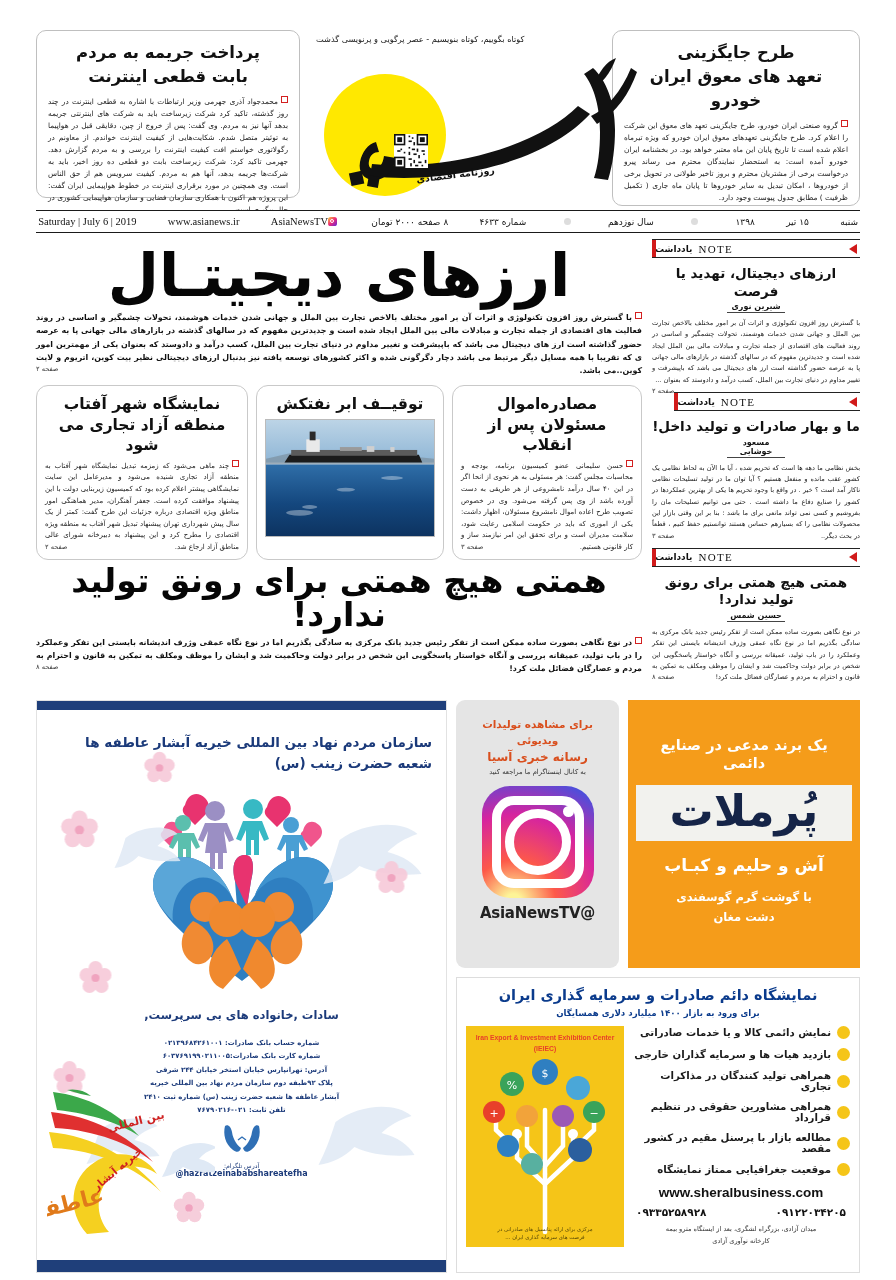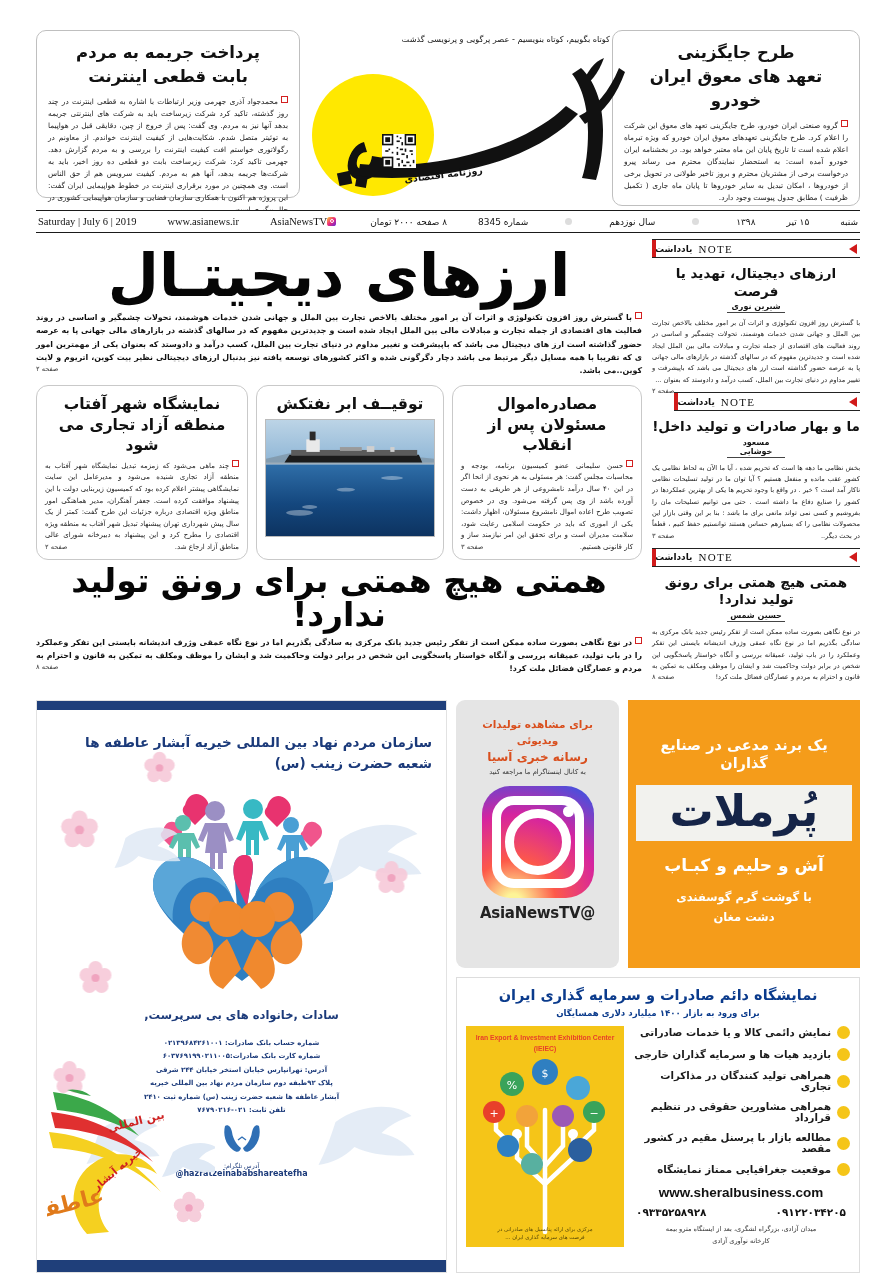--- a/index.html
+++ b/index.html
@@ -55,23 +55,23 @@
   }
   .redsq {
     display: inline-block;
     width: 5px; height: 5px;
     border: 1.4px solid #d32020;
     margin-left: 3px;
     vertical-align: 1px;
   }
   .mh-center {
     position: absolute;
-    left: 268px; right: 250px;
+    left: 280px; right: 250px;
     top: 0; height: 176px;
-    text-align: right;
+    text-align: left;
   }
   .tagline {
     font-size: 8.2px;
     color: #1a1a1a;
     margin-top: 4px;
     letter-spacing: 0.2px;
   }
   .logo-wrap {
     position: relative;
     height: 150px;
@@ -531,21 +531,21 @@
     </div>
   </div>
 
   <div class="infobar">
     <span class="seg">شنبه</span>
     <span class="seg">۱۵ تیر</span>
     <span class="seg">۱۳۹۸</span>
     <span class="dot-sep"></span>
     <span class="seg">سال نوزدهم</span>
     <span class="dot-sep"></span>
-    <span class="seg">شماره 8345</span>
+    <span class="seg">شماره ۴۶۳۳</span>
     <span class="seg">۸ صفحه ۲۰۰۰ تومان</span>
     <span class="seg"><span class="ig-chip"></span><span class="ltr">AsiaNewsTV</span></span>
     <span class="seg ltr">www.asianews.ir</span>
     <span class="seg ltr">Saturday | July 6 | 2019</span>
   </div>
 
   <div class="content">
 
     <div class="col-notes">
 
@@ -664,21 +664,21 @@
 
     </div>
   </div>
 
   <div class="ads">
 
     <div class="ads-left">
       <div class="ad-row1">
 
         <div class="ad-food">
-          <div class="food-top">یک برند مدعی در صنایع گذاران</div>
+          <div class="food-top">یک برند مدعی در صنایع دائمی</div>
           <div class="food-band">
             <div class="food-brand">پُرملات</div>
           </div>
           <div class="food-mid">آش و حلیم و کبـاب</div>
           <div class="food-sub">
             <div>با گوشت گرم گوسفندی</div>
             <div>دشت مغان</div>
           </div>
         </div>
 

